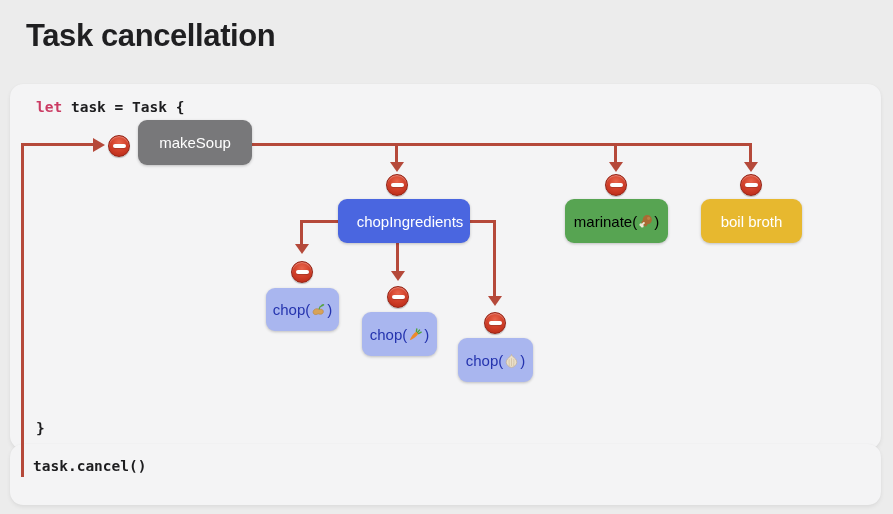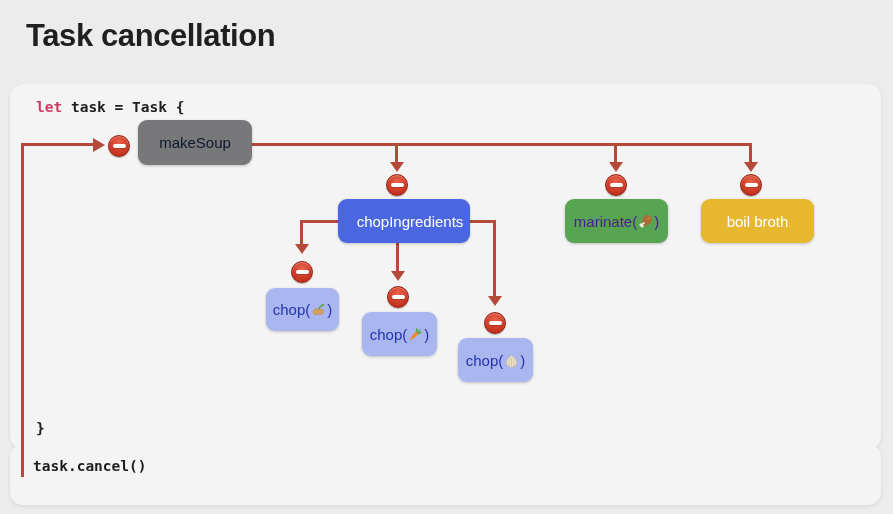--- a/index.html
+++ b/index.html
@@ -105,39 +105,39 @@
 
   <div class="noentry" style="left:108px;top:135px;"></div>
   <div class="noentry" style="left:386px;top:174px;"></div>
   <div class="noentry" style="left:605px;top:174px;"></div>
   <div class="noentry" style="left:740px;top:174px;"></div>
   <div class="noentry" style="left:291px;top:261px;"></div>
   <div class="noentry" style="left:387px;top:286px;"></div>
   <div class="noentry" style="left:484px;top:312px;"></div>
 
   <div class="node" style="left: 138px; top: 120px; width: 114px; height: 45px; background-color: rgb(120, 120, 122);">
-    <span class="nlabel" style="color: #0f172a;">makeSoup</span>
+    <span class="nlabel" style="color: #ffffff;">makeSoup</span>
   </div>
 
   <div class="node" style="left: 338px; top: 199px; width: 120px; height: 44px; background-color: rgb(74, 102, 224); padding-left: 12px;">
     <span class="nlabel" style="color: rgb(255, 255, 255);">chopIngredients</span>
   </div>
 
   <div class="node" style="left: 565px; top: 199px; width: 103px; height: 44px; background-color: rgb(87, 164, 82);">
-    <span class="nlabel" style="color: #4c1d95;"><span>marinate(</span><svg class="food" viewBox="0 0 15 15">
+    <span class="nlabel" style="color: #000000;"><span>marinate(</span><svg class="food" viewBox="0 0 15 15">
           <path d="M5.2 8.2 l2.4 2.4" stroke="#a96a33" stroke-width="3.4" stroke-linecap="round"></path>
           <circle cx="9.3" cy="5.7" r="4.6" fill="#a96a33"></circle>
           <circle cx="10.6" cy="4.3" r="1.6" fill="#c08448" opacity="0.8"></circle>
           <path d="M5.9 8.9 L3.4 11.4" stroke="#f0e7d6" stroke-width="1.9" stroke-linecap="round"></path>
           <circle cx="2.9" cy="10.7" r="1.5" fill="#f0e7d6"></circle>
           <circle cx="4.2" cy="12" r="1.5" fill="#f0e7d6"></circle>
         </svg><span>)</span></span>
   </div>
 
-  <div class="node" style="left: 701px; top: 199px; width: 113px; height: 44px; background-color: rgb(231, 184, 47);">
+  <div class="node" style="left: 701px; top: 199px; width: 101px; height: 44px; background-color: rgb(231, 184, 47);">
     <span class="nlabel" style="color: rgb(255, 255, 255);">boil broth</span>
   </div>
 
   <div class="node" style="left: 266px; top: 288px; width: 73px; height: 43px; background-color: rgb(169, 182, 239);">
     <span class="nlabel" style="color: rgb(36, 51, 174);"><span>chop(</span><svg class="food" viewBox="0 0 15 15">
           <path d="M2.2 9.2 c-.6 2 1 3.6 2.8 3.4 1 -.1 1.4 -.7 2.4 -.7 1 0 1.6 .6 2.8 .3 1.6 -.4 2.6 -2 2 -3.5 -.5 -1.2 -1.8 -1.7 -3 -1.4 -.8 .2 -1.3 .1 -2 -.3 -1.7 -.9 -4.2 .1 -5 2.2 Z" fill="#d8a358" stroke="#b8853e" stroke-width="0.6"></path>
           <path d="M8.2 6.8 C8.4 5.4 9.4 4.2 10.8 3.6" stroke="#56a344" stroke-width="1.3" fill="none" stroke-linecap="round"></path>
           <ellipse cx="11.7" cy="3.2" rx="1.7" ry="1" fill="#56a344" transform="rotate(-25 11.7 3.2)"></ellipse>
         </svg><span>)</span></span>
   </div>

